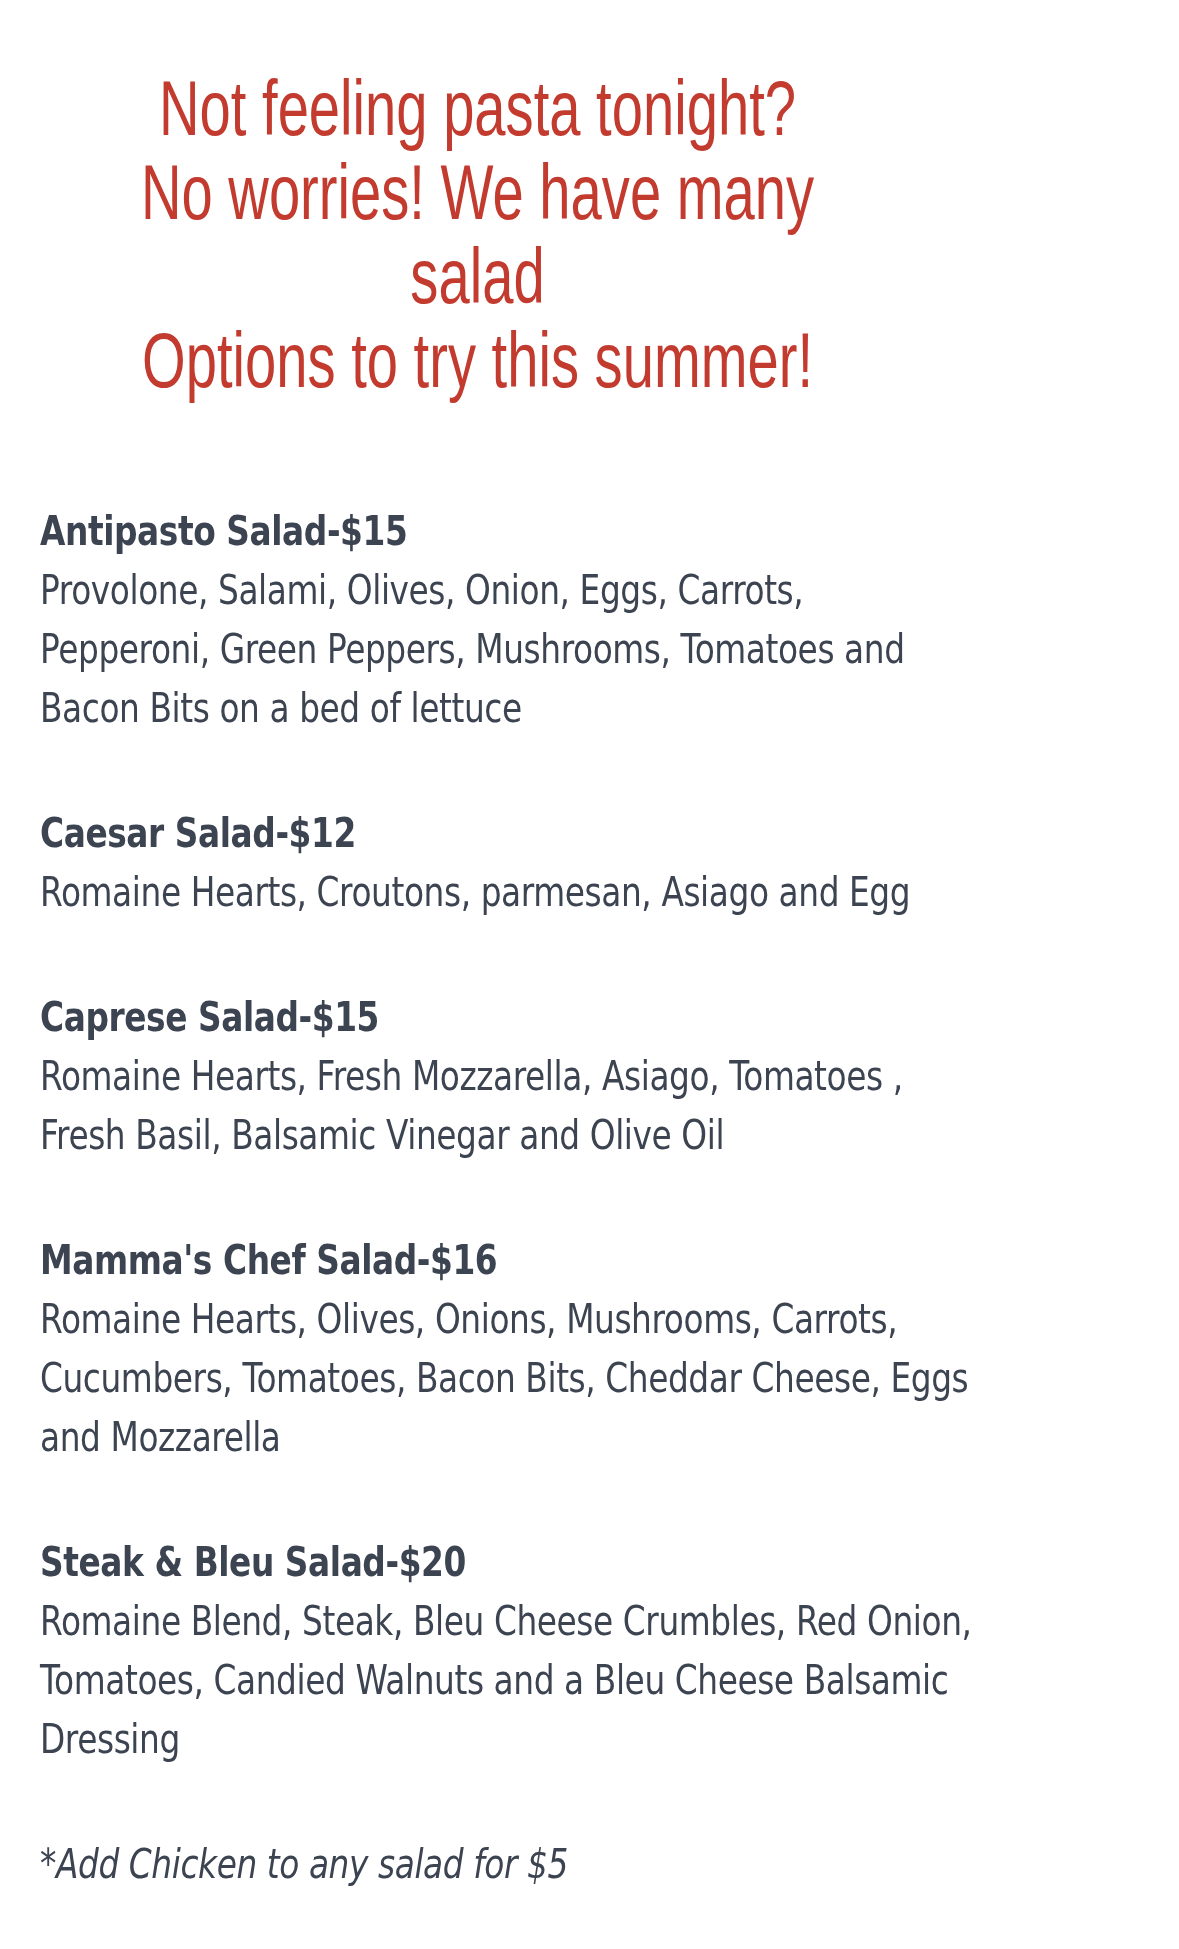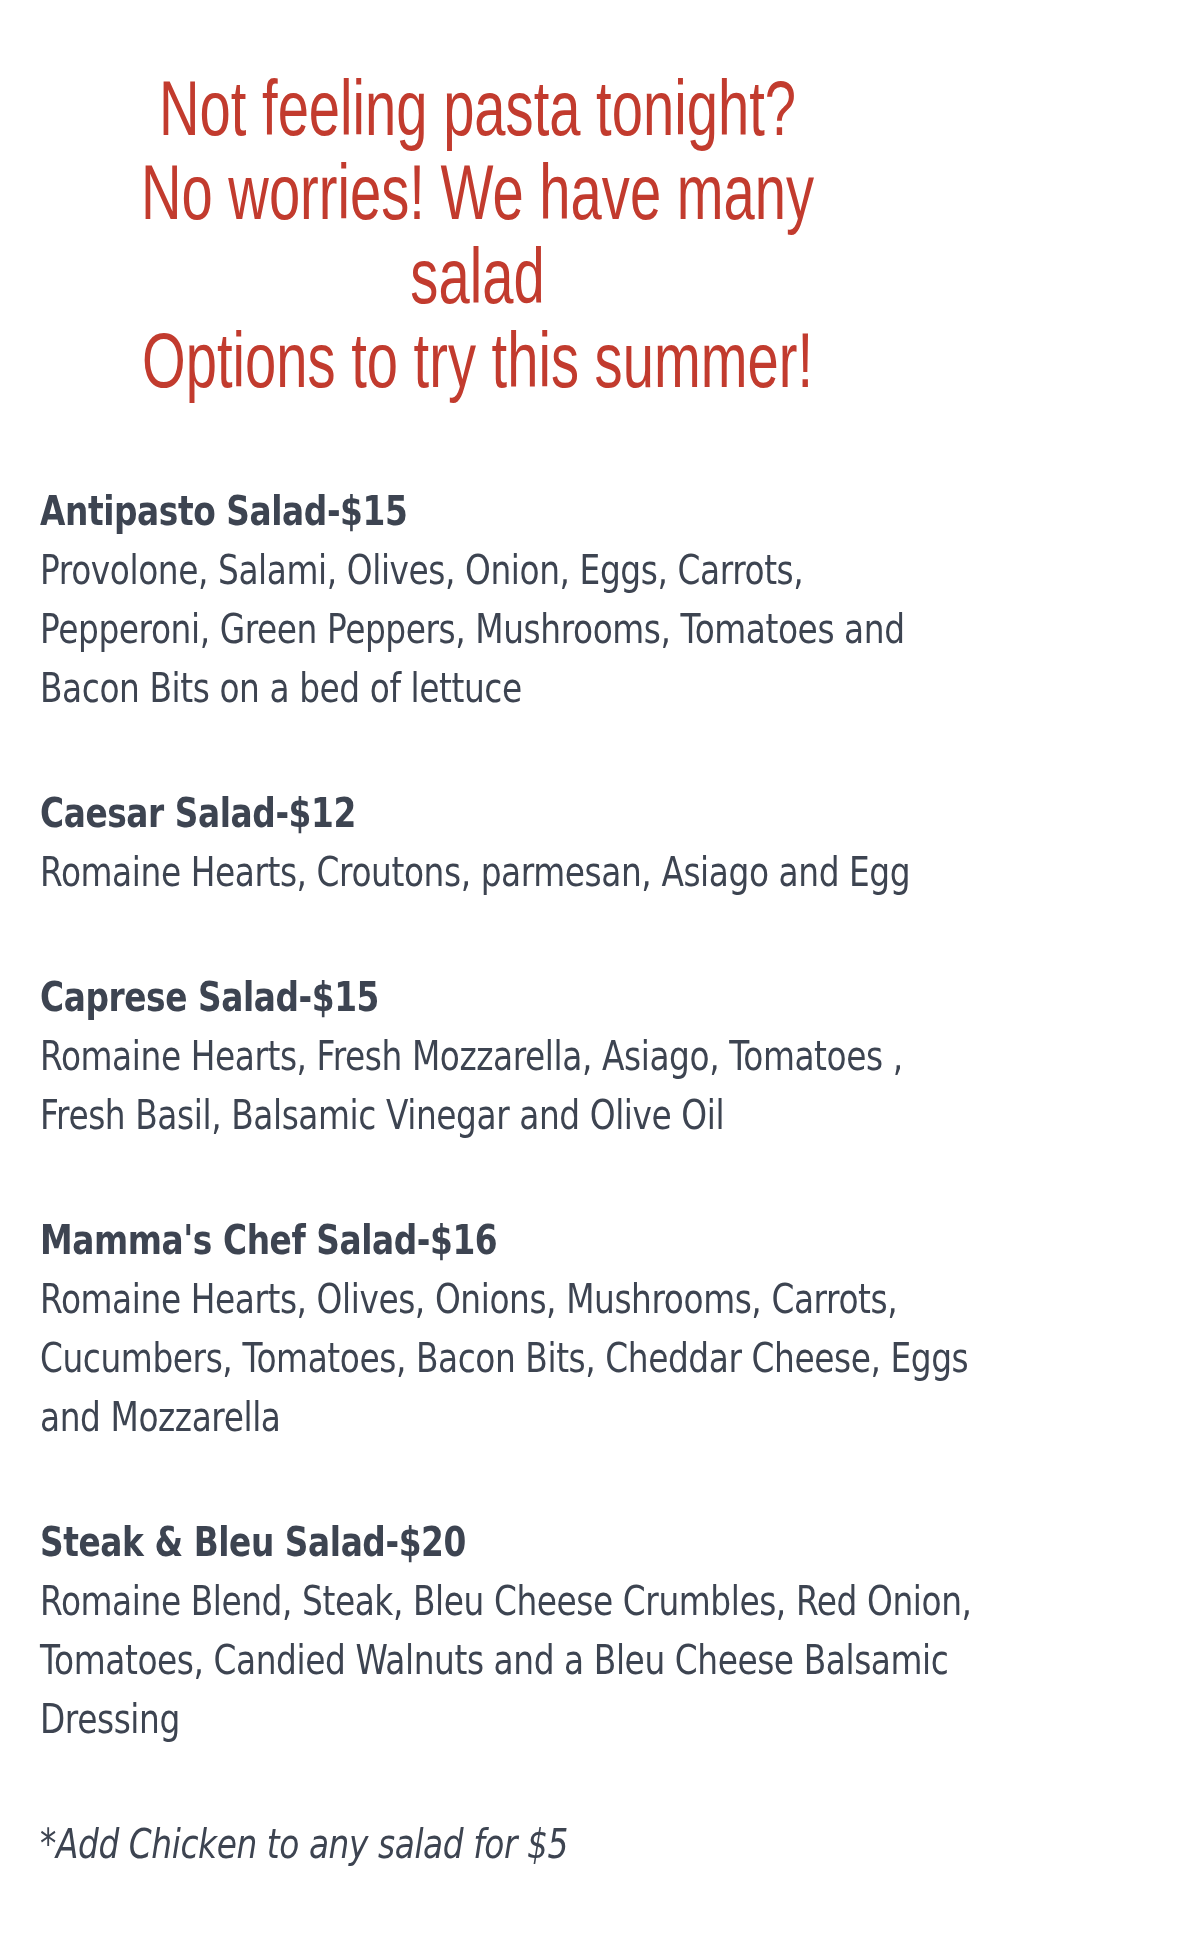--- a/index.html
+++ b/index.html
@@ -23,21 +23,21 @@
     font-weight: 400;
     font-size: 78px;
     line-height: 84px;
     white-space: pre-line;
     transform: scaleX(0.72);
     transform-origin: 50% 0;
     font-stretch: condensed;
   }
   
   .menu {
-    margin-top: 80px;
+    margin-top: 100px;
     padding-left: 40px;
     padding-right: 20px;
     color: #3d4451;
   }
   .menu-item {
     margin: 0 0 66px 0;
     transform: scaleX(0.82);
     transform-origin: 0 0;
     width: 121%;
   }

